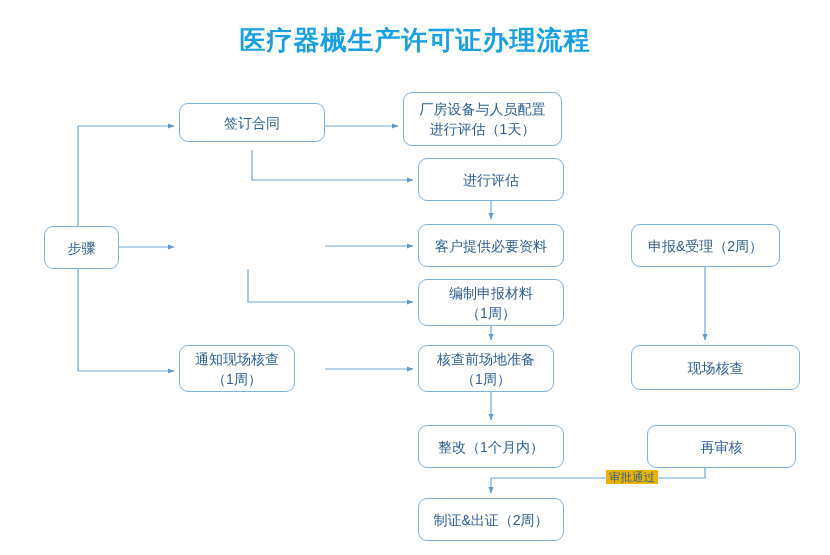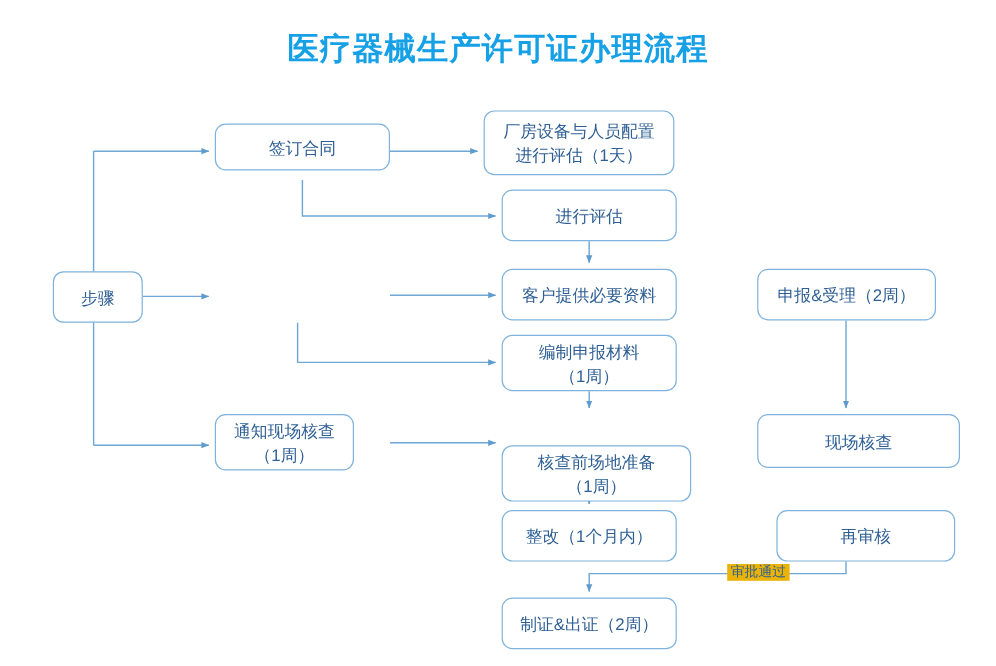--- a/index.html
+++ b/index.html
@@ -139,21 +139,21 @@
 
   <div class="node" style="left:418px; top:224px; width:146px; height:43px;">
     <span class="node-text">客户提供必要资料</span>
   </div>
 
   <div class="node" style="left:418px; top:279px; width:146px; height:47px;">
     <span class="node-text">编制申报材料
 （1周）</span>
   </div>
 
-  <div class="node" style="left:418px; top:345px; width:158px; height:47px;margin-top:26px;">
+  <div class="node" style="left:418px; top:345px; width:136px; height:47px;">
     <span class="node-text">核查前场地准备
 （1周）</span>
   </div>
 
   <div class="node" style="left:418px; top:425px; width:146px; height:43px;">
     <span class="node-text">整改（1个月内）</span>
   </div>
 
   <div class="node" style="left:418px; top:498px; width:146px; height:43px;justify-content:center;">
     <span class="node-text">制证&amp;出证（2周）</span>

